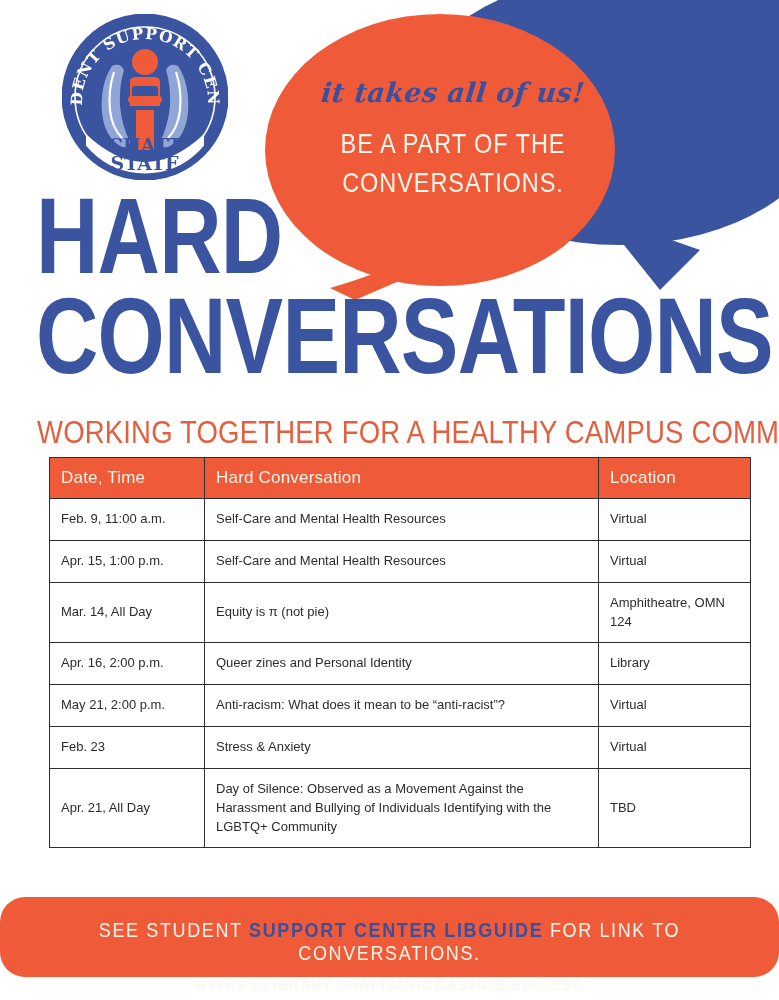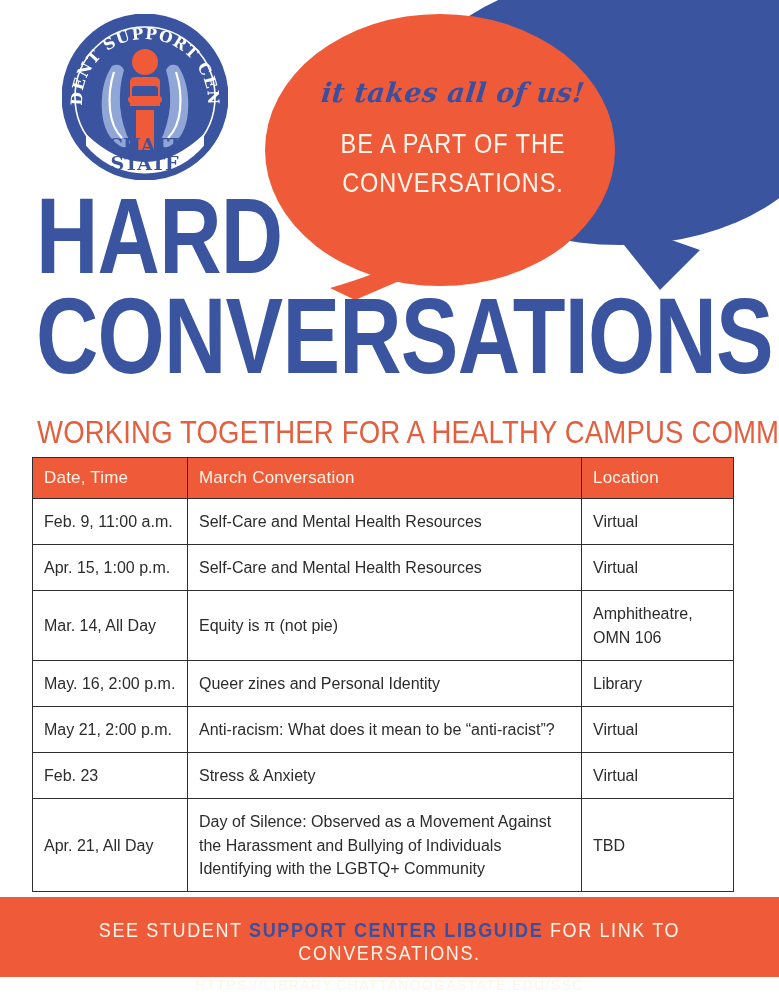--- a/index.html
+++ b/index.html
@@ -106,21 +106,21 @@
     letter-spacing: 0.2px;
     transform: scaleX(0.86);
     transform-origin: left center;
     white-space: nowrap;
     z-index: 3;
   }
 
   
   .schedule-wrap {
     position: absolute;
-    left: 32px;
+    left: 49px;
     top: 457px;
     width: 701px;
     z-index: 3;
   }
   table.schedule {
     border-collapse: collapse;
     width: 701px;
     table-layout: fixed;
   }
   table.schedule col.c-date { width: 155px; }
@@ -137,39 +137,40 @@
     padding: 10px 10px 10px 11px;
     border: 1.6px solid #2e2e2e;
     letter-spacing: 0.2px;
     transform: none;
   }
   table.schedule td {
     background: #ffffff;
     color: #2c2c2c;
     font-family: "Liberation Sans Narrow", "Liberation Sans", sans-serif;
     font-weight: 400;
-    font-size: 16px;
+    font-size: 13px;
     text-align: left;
     padding: 11px 10px 11px 11px;
     border: 1.6px solid #2e2e2e;
     line-height: 1.45;
     vertical-align: middle;
     height: 16px;
   }
 
   
   .footer {
     position: absolute;
     left: 0;
     top: 897px;
     width: 779px;
     height: 80px;
     background: #ef5b38;
     z-index: 3;
     text-align: center;
+    border-radius: 25px;
   }
   .footer-line1 {
     font-family: "Liberation Sans Narrow", "Liberation Sans", sans-serif;
     font-size: 20px;
     color: #fdf4ea;
     letter-spacing: 1.8px;
     margin: 0;
     padding-top: 22px;
     transform: scaleX(0.90);
   }
@@ -257,42 +258,42 @@
   <div class="schedule-wrap">
     <table class="schedule">
       <colgroup>
         <col class="c-date">
           <col class="c-conv">
           <col class="c-loc">
       </colgroup>
       <thead>
         <tr>
           <th>Date, Time</th>
-          <th>March Conversation</th>
+          <th>Hard Conversation</th>
           <th>Location</th>
         </tr>
       </thead>
       <tbody>
         <tr>
           <td>Feb. 9, 11:00 a.m.</td>
           <td>Self-Care and Mental Health Resources</td>
           <td>Virtual</td>
         </tr>
         <tr>
           <td>Apr. 15, 1:00 p.m.</td>
           <td>Self-Care and Mental Health Resources</td>
           <td>Virtual</td>
         </tr>
         <tr>
           <td>Mar. 14, All Day</td>
           <td>Equity is π (not pie)</td>
-          <td>Amphitheatre, OMN 106</td>
-        </tr>
-        <tr>
-          <td>May. 16, 2:00 p.m.</td>
+          <td>Amphitheatre, OMN 124</td>
+        </tr>
+        <tr>
+          <td>Apr. 16, 2:00 p.m.</td>
           <td>Queer zines and Personal Identity</td>
           <td>Library</td>
         </tr>
         <tr>
           <td>May 21, 2:00 p.m.</td>
           <td>Anti-racism: What does it mean to be “anti-racist”?</td>
           <td>Virtual</td>
         </tr>
         <tr>
           <td>Feb. 23</td>

